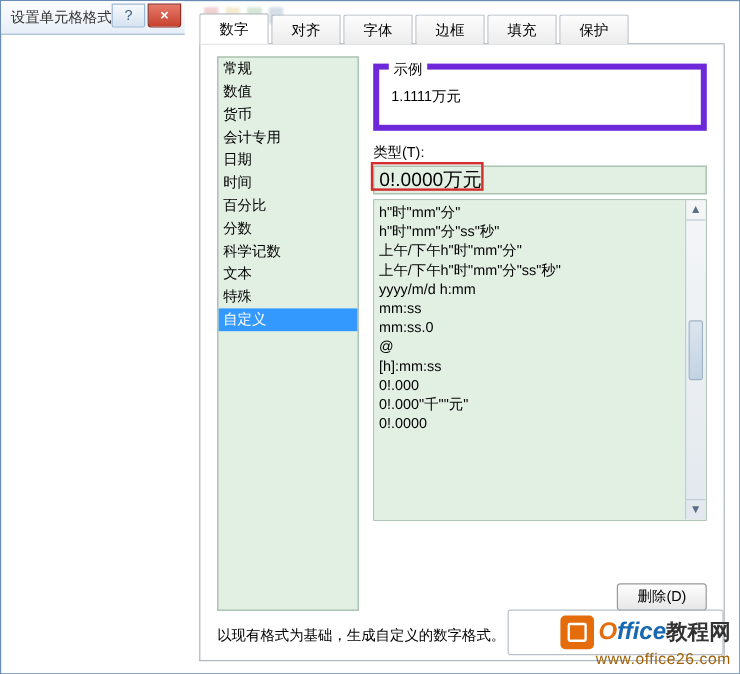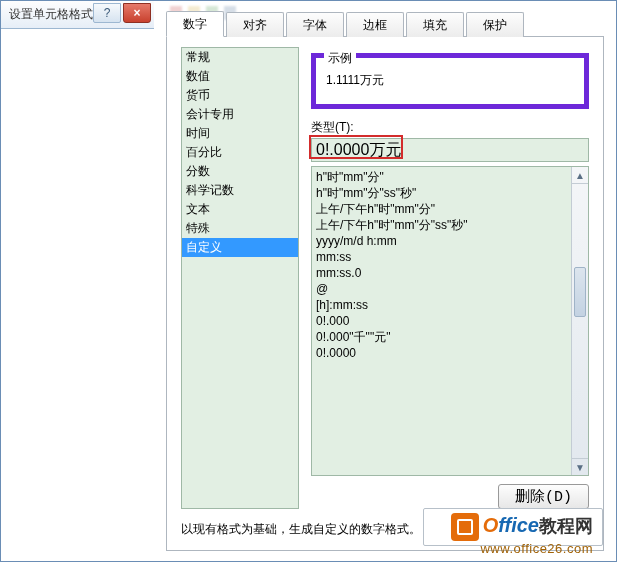--- a/index.html
+++ b/index.html
@@ -175,28 +175,29 @@
 }
 .scroll-hint .arr { position:absolute; left:0; right:0; height:17px; text-align:center; color:#5a6f85; font-size:10px; line-height:17px; }
 .scroll-hint .arr.up { top:0; border-bottom:1px solid #c3ccd4; }
 .scroll-hint .arr.dn { bottom:0; border-top:1px solid #c3ccd4; }
 .delete-row { text-align: right; margin-top: 8px; }
 .btn-std {
   padding: 2px 16px;
   border: 1px solid #999;
   background: linear-gradient(#fdfdfd,#e7e7e7);
   border-radius: 3px;
-  font-family: Liberation Mono, monospace;
-  font-size: 15px;
+  font-family: Liberation Sans, sans-serif;
+  font-size: 12px;
   cursor: pointer;
+  margin-top: 44px;
 }
 .hint { margin-top: 12px; }
 .watermark {
   position: absolute;
-  right: 24px;
+  right: 8px;
   bottom: 6px;
   font-family: Arial, sans-serif;
   text-align: right;
 }
 .watermark .brand { font-size: 20px; font-weight: bold; font-style: italic; }
 .watermark .brand .o1 { color: #e46c0a; }
 .watermark .brand .rest { color: #1768b2; }
 .watermark .brand .cn { color: #333; font-style: normal; font-size: 18px; }
 .watermark .url { font-size: 13px; color: #a16207; letter-spacing: 0.5px; }
 .watermark .icon-box {
@@ -265,20 +266,21 @@
 
     <div class="panel">
       <div class="panel-body">
 
         <div class="left-col">
           <div class="category-list" id="category-list">
               <div class="item">常规</div>
               <div class="item">数值</div>
               <div class="item">货币</div>
               <div class="item">会计专用</div>
+              <div class="item">日期</div>
               <div class="item">时间</div>
               <div class="item">百分比</div>
               <div class="item">分数</div>
               <div class="item">科学记数</div>
               <div class="item">文本</div>
               <div class="item">特殊</div>
               <div class="item selected">自定义</div>
             </div>
         </div>
 

